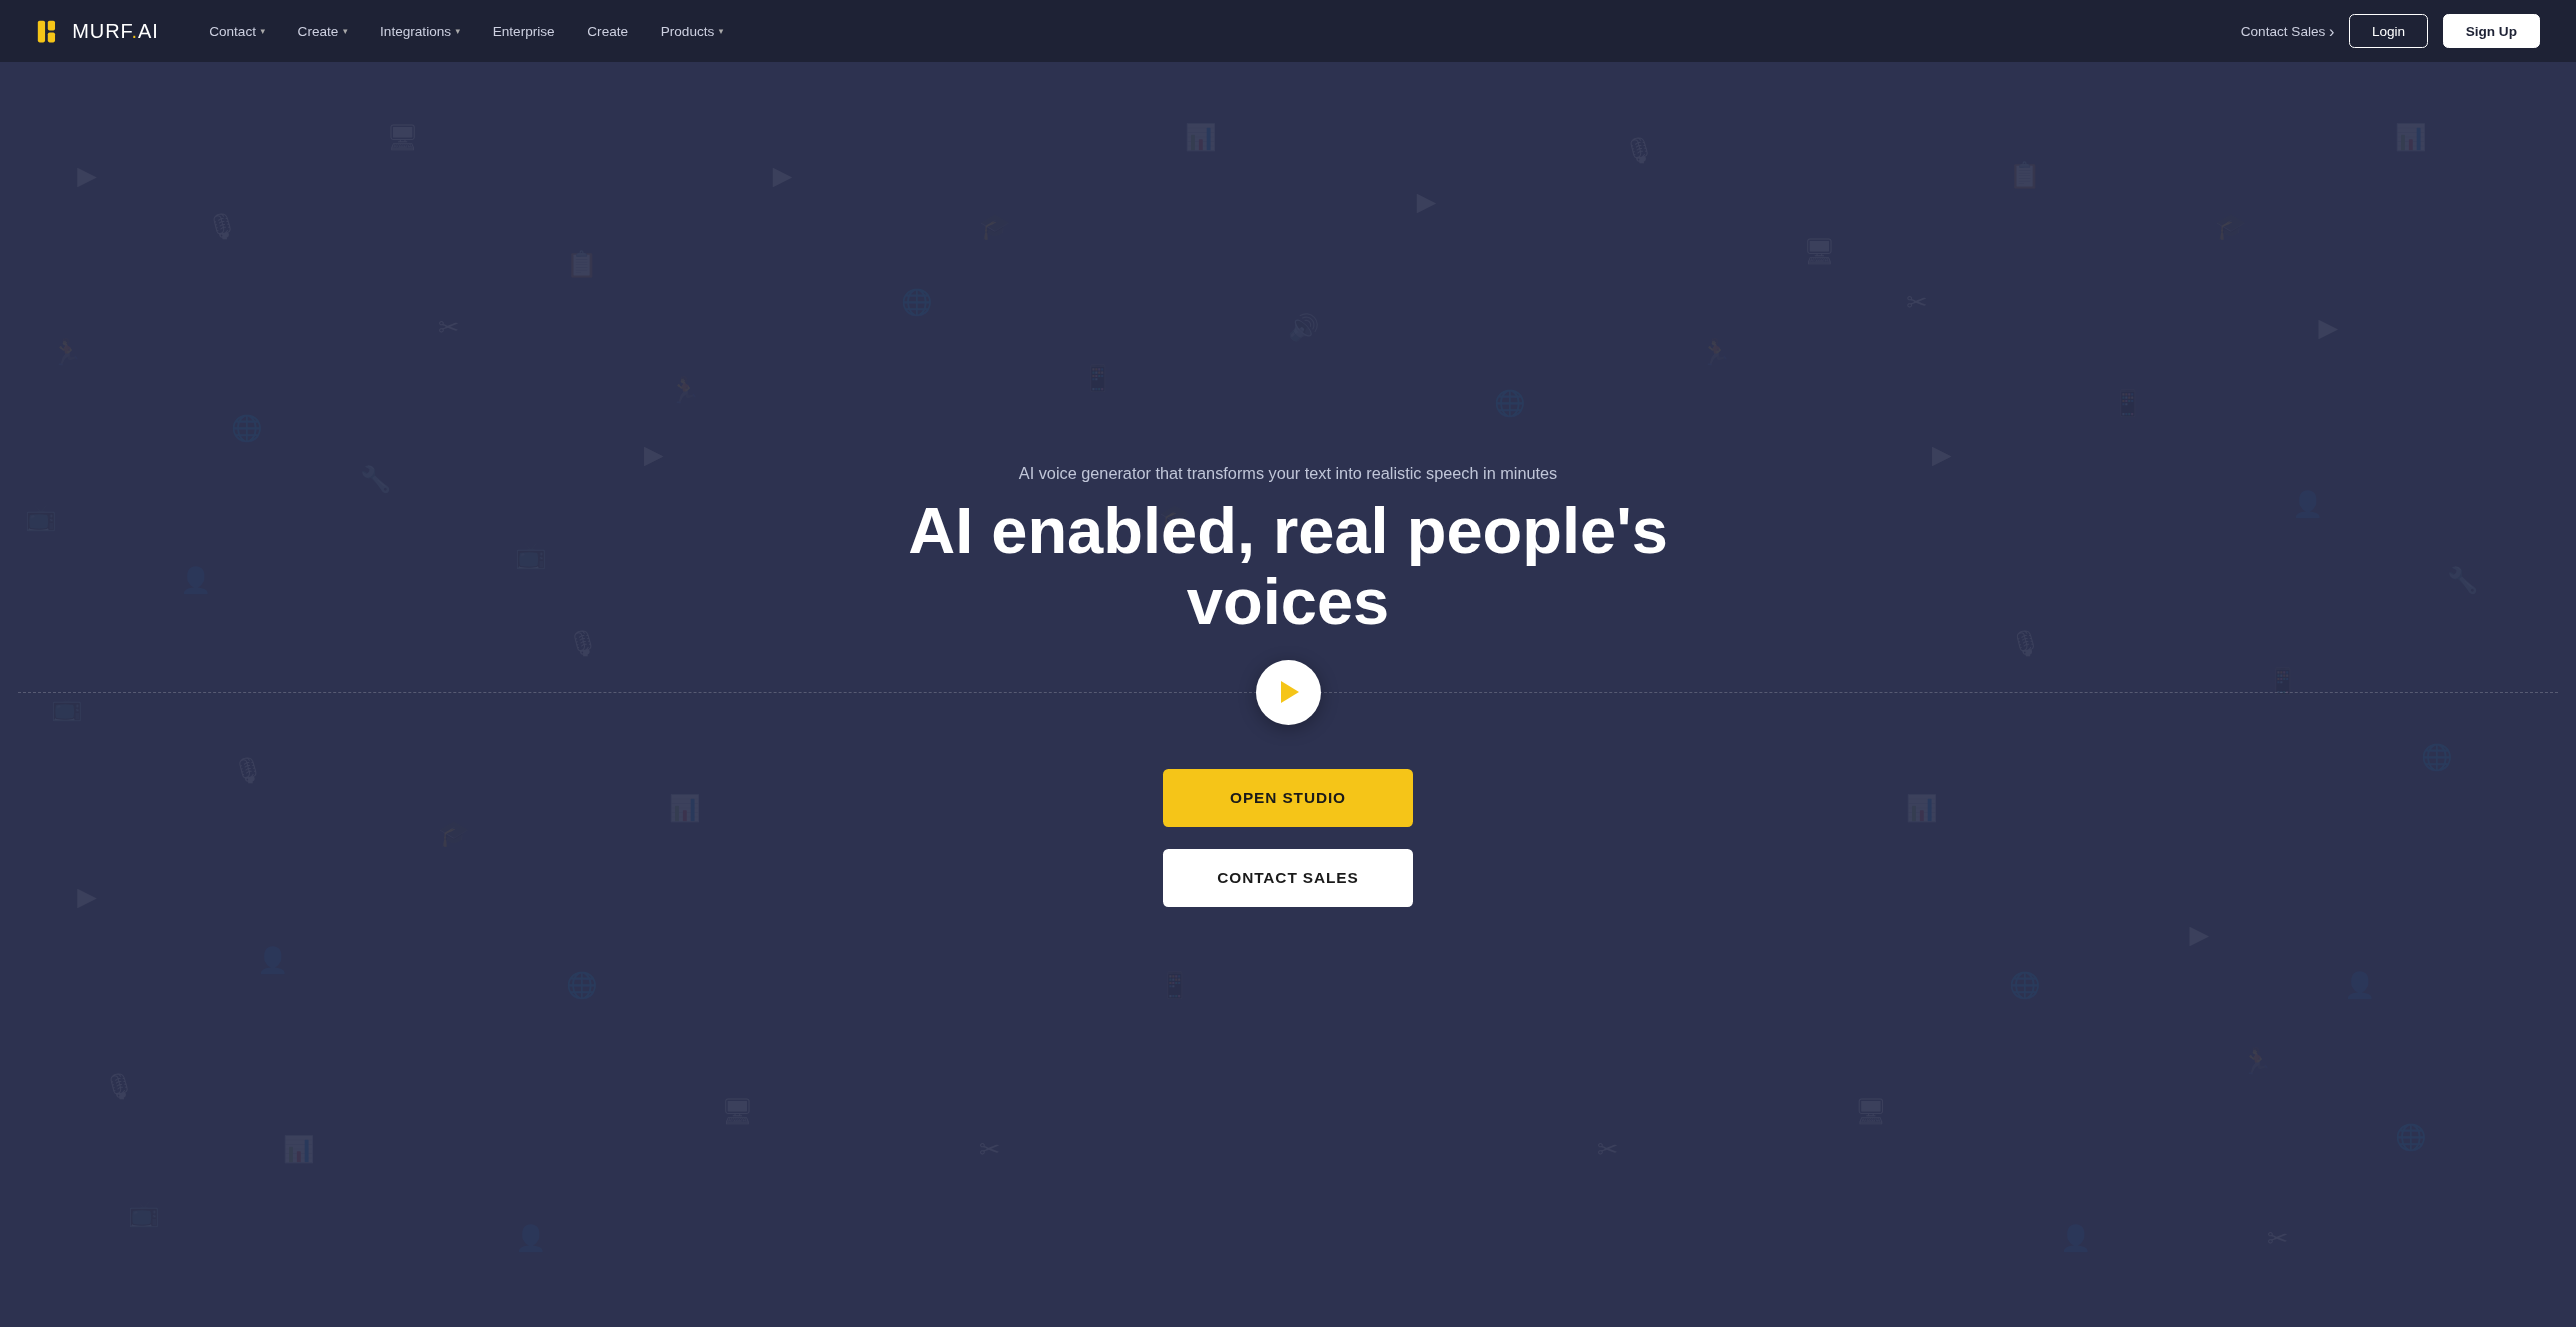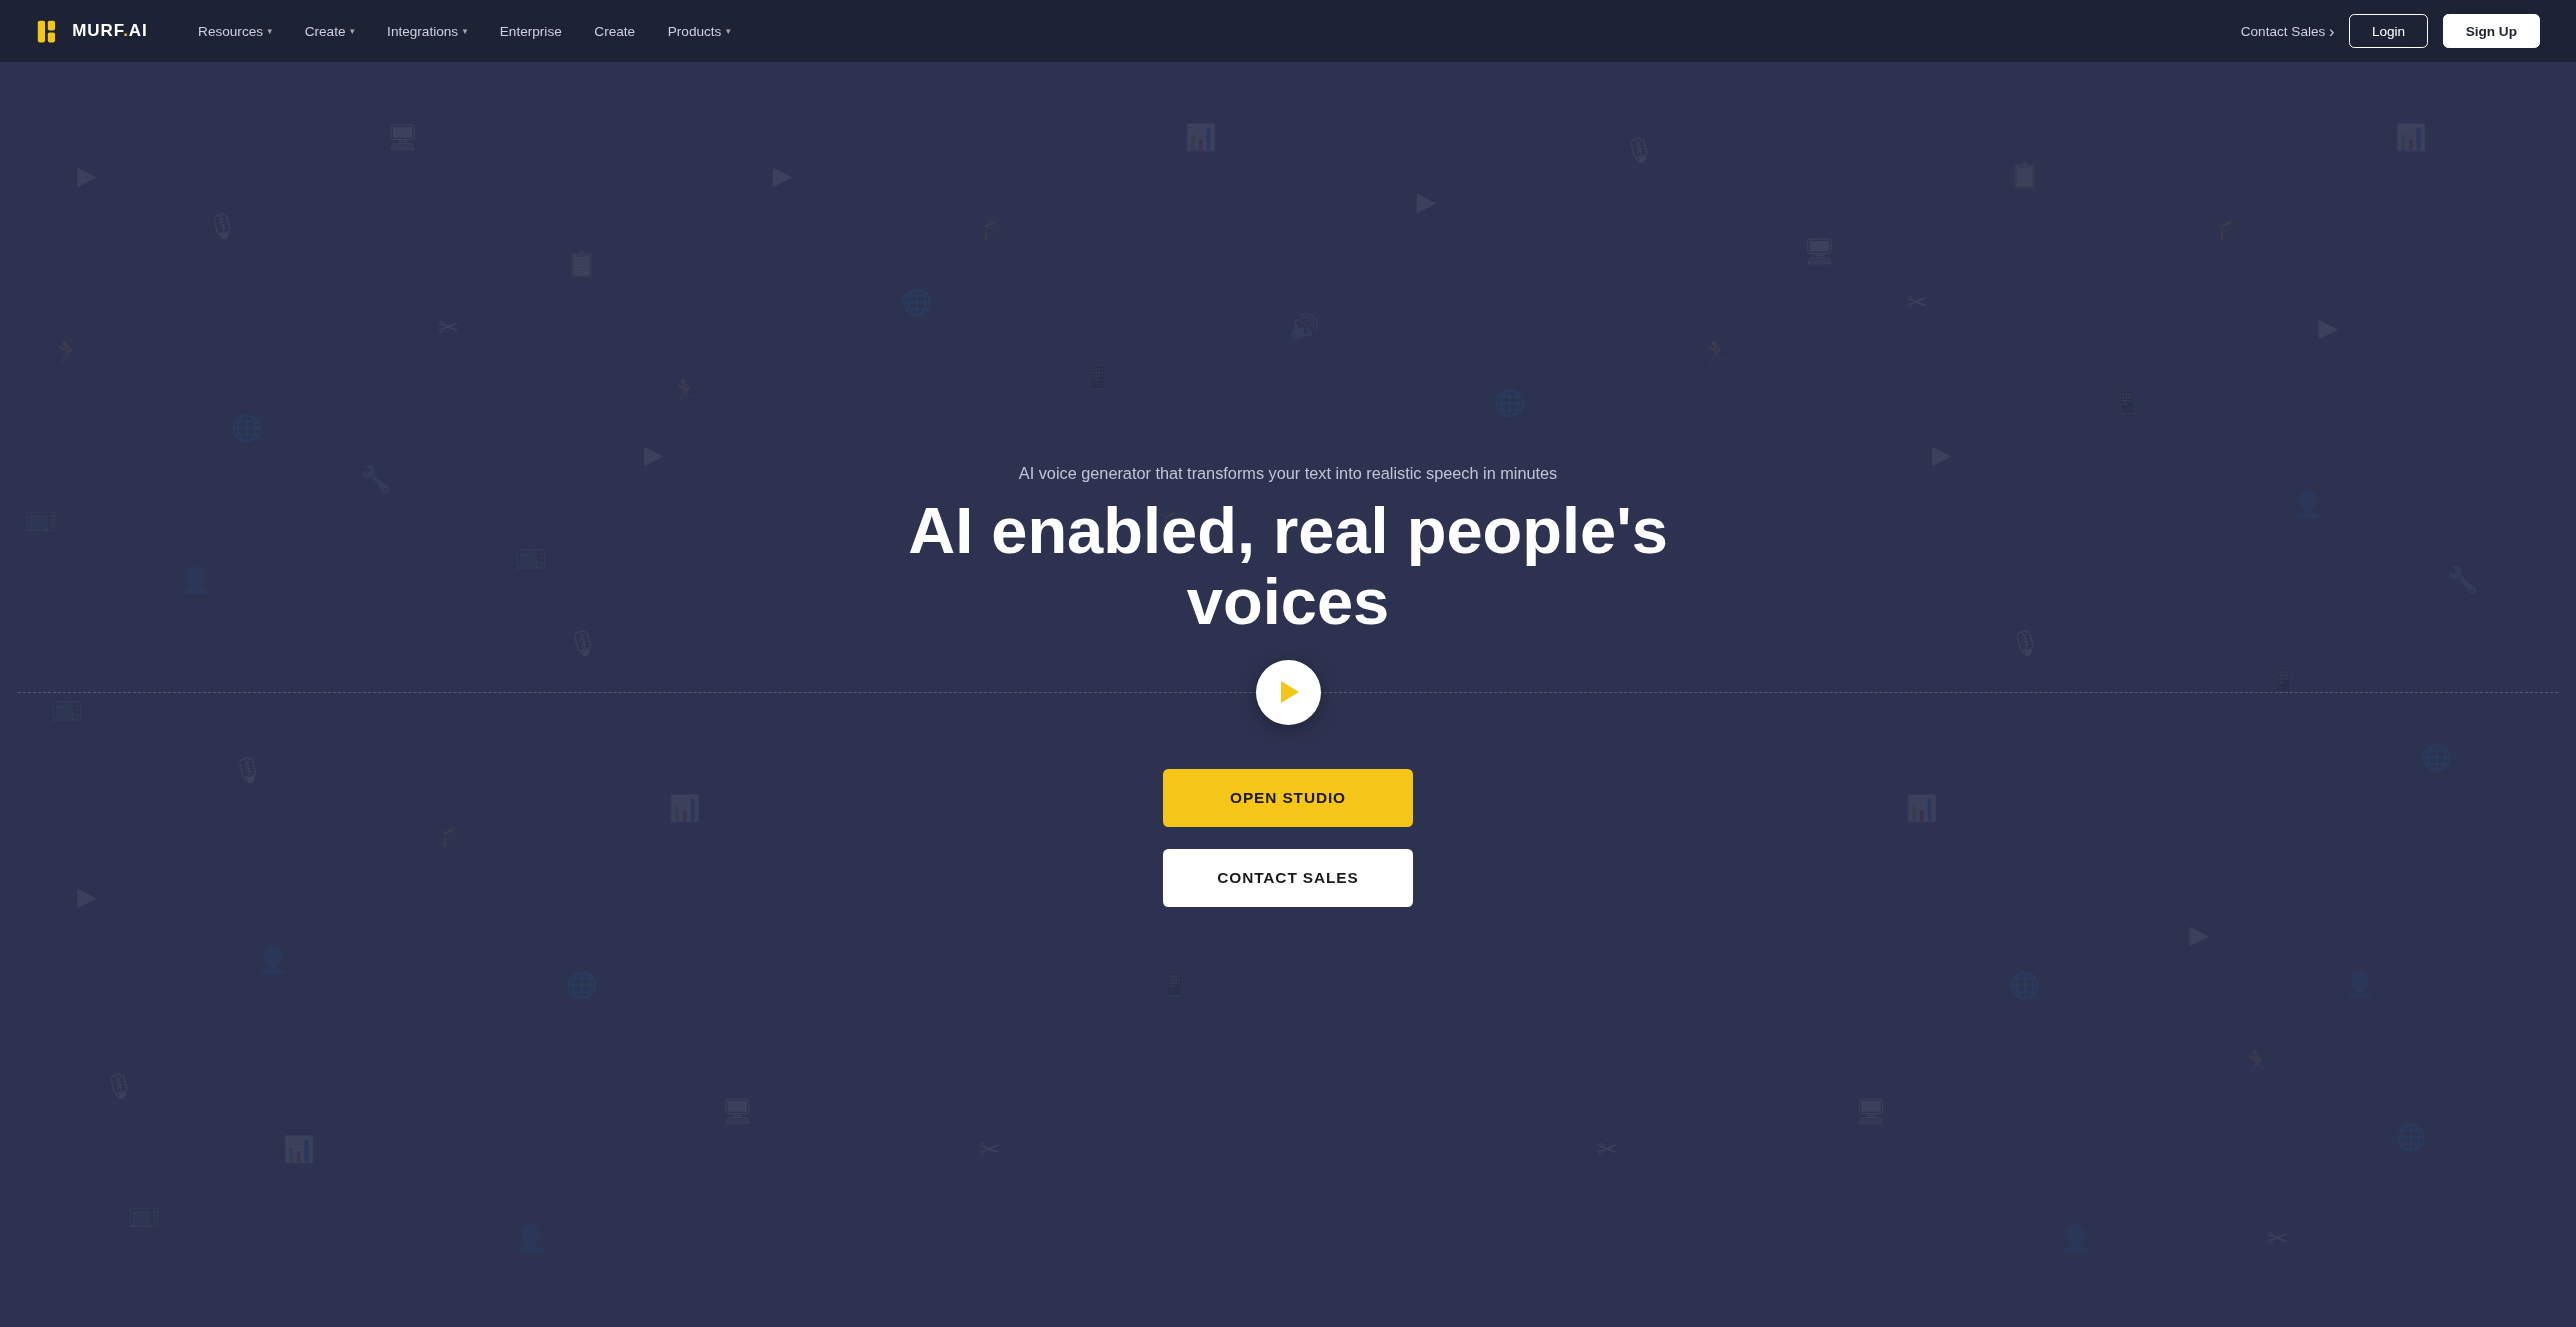--- a/index.html
+++ b/index.html
@@ -22,22 +22,22 @@
       margin-right: 36px;
       text-decoration: none;
     }
     .logo-icon {
       display: flex;
       align-items: center;
       gap: 2.7px;
     }
     .logo-text {
       color: white;
-      font-size: 17px;
-      font-weight: 700;
+      font-size: 20px;
+      font-weight: 400;
       letter-spacing: 0.9px;
     }
     .logo-text span {
       color: #f5c518;
     }
     .nav-links {
       display: flex;
       align-items: center;
       gap: 3.6px;
       flex: 1;
@@ -232,21 +232,21 @@
         <rect x="2" y="4" width="8" height="24" rx="2" fill="#f5c518"></rect>
         <rect x="13" y="4" width="8" height="11" rx="2" fill="#f5c518"></rect>
         <rect x="13" y="17" width="8" height="11" rx="2" fill="#f5c518"></rect>
       </svg>
     </div>
     <span class="logo-text">MURF<span>.</span>AI</span>
   </a>
 
   <div class="nav-links">
     <div class="nav-item">
-      <span>Resources</span>
+      <span>Contact</span>
       <span class="nav-chevron">▾</span>
     </div>
     <div class="nav-item">
       <span>Create</span>
       <span class="nav-chevron">▾</span>
     </div>
     <div class="nav-item">
       <span>Integrations</span>
       <span class="nav-chevron">▾</span>
     </div>

